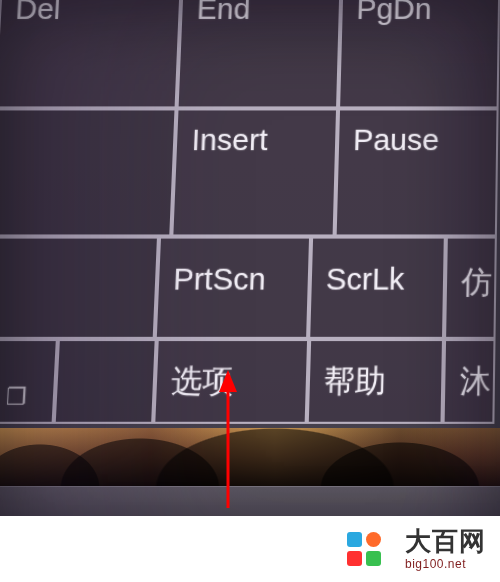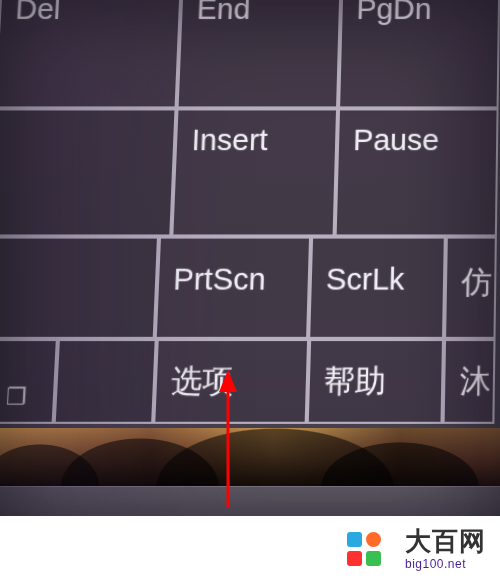--- a/index.html
+++ b/index.html
@@ -167,21 +167,21 @@
   .logo-mark{
     width:34px;height:34px;position:relative;
   }
   .lm{position:absolute;width:15px;height:15px;border-radius:3px;}
   .lm.a{left:0;top:0;background:#2aa8e0;}
   .lm.b{left:19px;top:0;background:#ff6a2a;border-radius:50%;}
   .lm.c{left:0;top:19px;background:#ff3030;}
   .lm.d{left:19px;top:19px;background:#38c050;}
   .logo-text{display:flex;flex-direction:column;line-height:1;}
   .logo-text .cn{font-size:26px;color:#333;font-weight:600;letter-spacing:1px;}
-  .logo-text .en{font-size:12px;color:#4c1d95;margin-top:4px;letter-spacing:.5px;}
+  .logo-text .en{font-size:12px;color:#7f1d1d;margin-top:4px;letter-spacing:.5px;}
 </style>
 </head>
 <body>
 
 <div class="scene">
 
   <div class="osk">
 
     <div class="krow r1">
       <div class="key k0">

